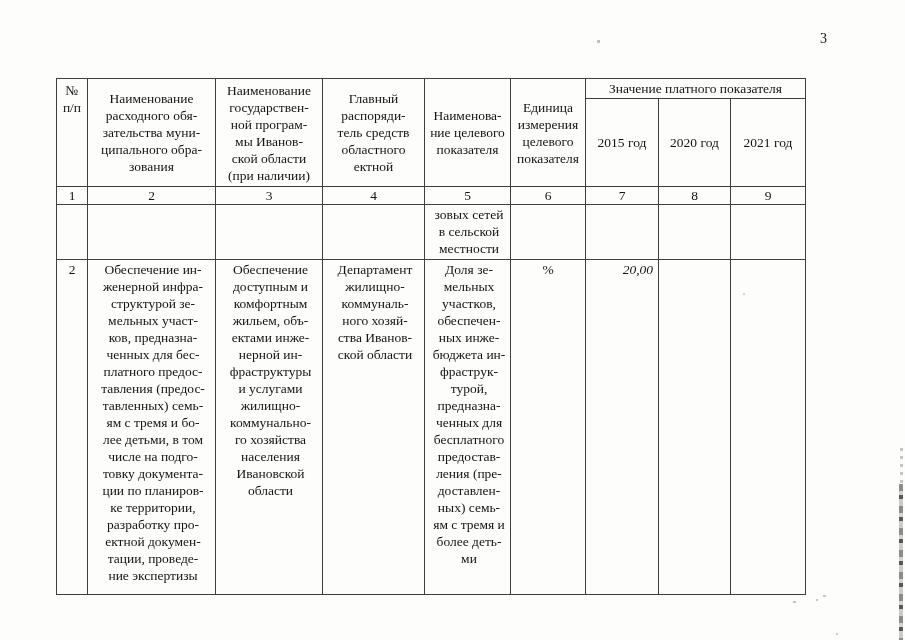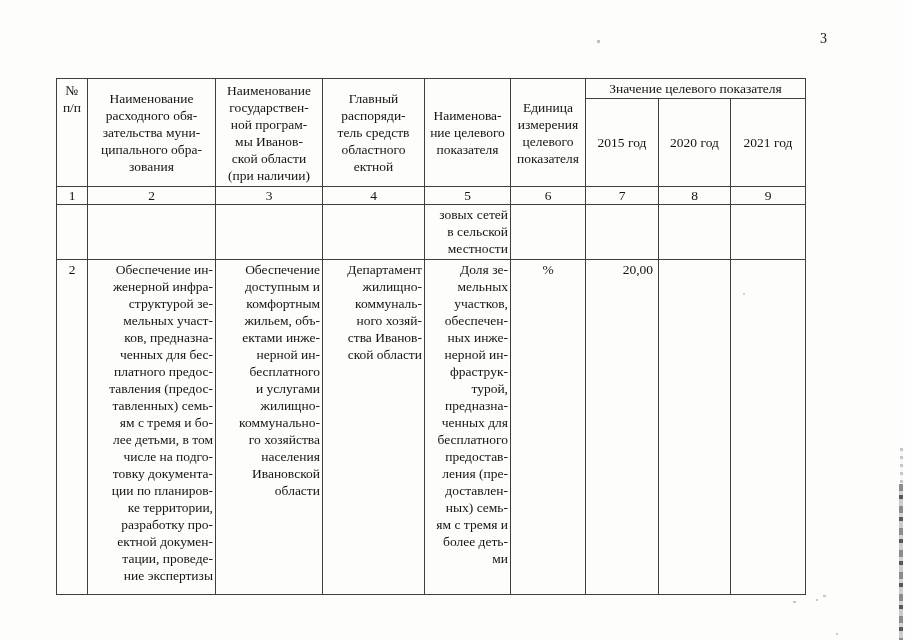--- a/index.html
+++ b/index.html
@@ -44,26 +44,26 @@
     vertical-align:top;
     padding-top:3px;
   }
   .colnum {
     text-align:center;
     vertical-align:middle;
     padding:0;
   }
   .body-cell {
     vertical-align:top;
-    text-align:right;
+    text-align:center;
     padding:1px 2px 2px 5px;
   }
   .num-cell  { text-align:center; padding-left:2px; }
   .unit-cell { text-align:center; padding-left:2px; }
-  .val-cell  { text-align:right; padding-right:5px; }
+  .val-cell  { text-align:right; padding-right:5px;font-style:italic; }
   
   .scan-bar {
     position:absolute; left:899px; top:484px;
     width:4px; height:156px;
     background:repeating-linear-gradient(
       180deg,
       rgba(120,120,120,0.85) 0px, rgba(120,120,120,0.85) 7px,
       rgba(160,160,160,0.45) 7px, rgba(160,160,160,0.45) 11px,
       rgba(70,70,70,0.9) 11px, rgba(70,70,70,0.9) 15px,
       rgba(170,170,170,0.6) 15px, rgba(170,170,170,0.6) 22px
@@ -125,21 +125,21 @@
 тель средств
 областного
 ектной</td>
         <td rowspan="2" class="hdr">Наименова-
 ние целевого
 показателя</td>
         <td rowspan="2" class="hdr">Единица
 измерения
 целевого
 показателя</td>
-        <td colspan="3" class="hdr">Значение целевого показателя</td>
+        <td colspan="3" class="hdr">Значение платного показателя</td>
       </tr>
       <tr class="r-head2">
         <td class="hdr">2015 год</td>
         <td class="hdr">2020 год</td>
         <td class="hdr">2021 год</td>
       </tr>
       <tr class="r-nums">
         <td class="colnum">1</td>
         <td class="colnum">2</td>
         <td class="colnum">3</td>
@@ -183,40 +183,40 @@
 разработку про-
 ектной докумен-
 тации, проведе-
 ние экспертизы</td>
         <td class="body-cell">Обеспечение
 доступным и
 комфортным
 жильем, объ-
 ектами инже-
 нерной ин-
-бесплатного
+фраструктуры
 и услугами
 жилищно-
 коммунально-
 го хозяйства
 населения
 Ивановской
 области</td>
         <td class="body-cell">Департамент
 жилищно-
 коммуналь-
 ного хозяй-
 ства Иванов-
 ской области</td>
         <td class="body-cell">Доля зе-
 мельных
 участков,
 обеспечен-
 ных инже-
-нерной ин-
+бюджета ин-
 фраструк-
 турой,
 предназна-
 ченных для
 бесплатного
 предостав-
 ления (пре-
 доставлен-
 ных) семь-
 ям с тремя и

